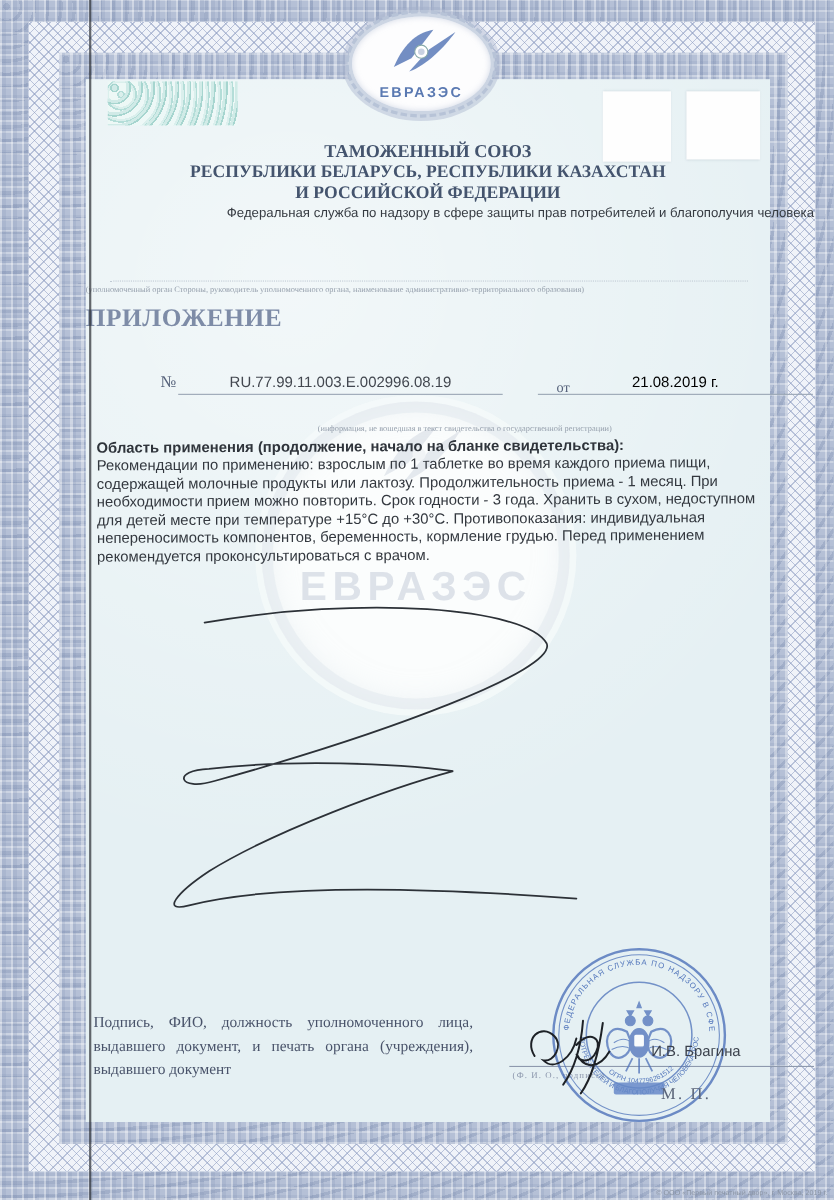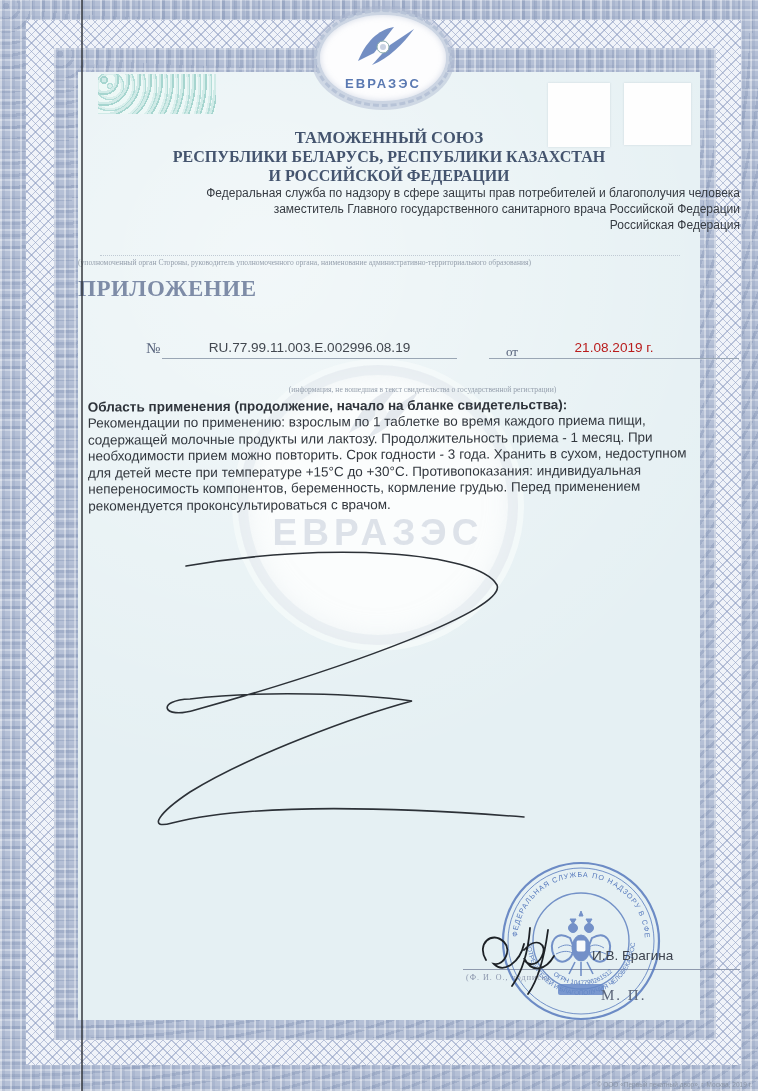--- a/index.html
+++ b/index.html
@@ -66,21 +66,21 @@
   .org-note{position:absolute;left:78px;top:258px;width:622px;text-align:left;color:#96a0ad;font-size:7.6px;z-index:8;font-family:"Liberation Serif",serif;}
   .org-rule{position:absolute;left:100px;top:255px;width:580px;border-top:1px dotted #c0cad4;z-index:7;}
   .title1{position:absolute;left:78px;top:276px;width:622px;text-align:left;font-size:23px;font-weight:bold;color:#7e8ca7;z-index:8;letter-spacing:.5px;}
   .title2{position:absolute;left:78px;top:302px;width:622px;text-align:center;font-size:21.5px;font-weight:bold;color:#7e8ca7;z-index:8;}
   
   .no-label{position:absolute;left:146px;top:340px;font-size:15px;color:#55617a;z-index:8;}
   .no-line{position:absolute;left:162px;top:358px;width:295px;border-top:1px solid #9aa6b4;z-index:7;}
   .no-value{position:absolute;left:162px;top:340px;width:295px;text-align:center;font-size:13.6px;color:#42474f;z-index:8;}
   .ot-label{position:absolute;left:466px;top:344px;font-size:13px;color:#55617a;z-index:8;font-family:"Liberation Serif",serif;margin-left:40px;}
   .ot-line{position:absolute;left:489px;top:358px;width:250px;border-top:1px solid #9aa6b4;z-index:7;}
-  .ot-value{position:absolute;left:489px;top:340px;width:250px;text-align:center;font-size:13.6px;color:#b91c1c;z-index:8;}
+  .ot-value{position:absolute;left:489px;top:340px;width:250px;text-align:center;font-size:13.6px;color:#000000;z-index:8;}
   .info-note{position:absolute;left:78px;top:385px;width:689px;text-align:center;color:#96a0ad;font-size:7.6px;z-index:8;font-family:"Liberation Serif",serif;}
   
   .body-block{position:absolute;left:88px;top:398px;width:624px;z-index:8;transform:rotate(-0.3deg);}
   .body-heading{font-size:13.5px;font-weight:bold;color:#2f343b;margin:0 0 1px 0;}
   .body-par{font-size:13.5px;color:#33383f;line-height:16.6px;margin:0;}
   
   .watermark{
     position:absolute;left:238px;top:365px;width:280px;height:280px;border-radius:50%;z-index:3;
     background:#fbfdfd;
     box-shadow:0 0 0 6px rgba(244,249,250,.9), inset 0 0 0 10px rgba(226,233,238,.55), inset 0 0 30px rgba(210,220,228,.5);
@@ -122,22 +122,20 @@
       <circle cx="39" cy="24" r="6" fill="#fff" stroke="#8aa" stroke-width="1"></circle>
       <circle cx="39" cy="24" r="3" fill="#c9d2e2"></circle>
     </svg>
     <div class="badge-label">ЕВРАЗЭС</div>
   </div>
 
   <div class="hline h1 serif">ТАМОЖЕННЫЙ СОЮЗ</div>
   <div class="hline h2 serif">РЕСПУБЛИКИ БЕЛАРУСЬ, РЕСПУБЛИКИ КАЗАХСТАН</div>
   <div class="hline h3 serif">И РОССИЙСКОЙ ФЕДЕРАЦИИ</div>
   <div class="agency a1">Федеральная служба по надзору в сфере защиты прав потребителей и благополучия человека</div>
-  <div class="agency a2">заместитель Главного государственного санитарного врача Российской Федерации</div>
-  <div class="agency a3">Российская Федерация</div>
   <div class="org-rule"></div>
   <div class="org-note">(уполномоченный орган Стороны, руководитель уполномоченного органа, наименование административно-территориального образования)</div>
 
   <div class="title1 serif">ПРИЛОЖЕНИЕ</div>
 
   <div class="no-label serif">№</div>
   <div class="no-line"></div>
   <div class="no-value">RU.77.99.11.003.E.002996.08.19</div>
   <div class="ot-label">от</div>
   <div class="ot-line"></div>
@@ -151,20 +149,21 @@
       <circle cx="48" cy="30" r="6" fill="#e9edf2"></circle>
     </svg>
     <div class="wm-label">ЕВРАЗЭС</div>
   </div>
 
   <div class="body-block">
     <p class="body-heading">Область применения (продолжение, начало на бланке свидетельства):</p>
     <p class="body-par">Рекомендации по применению: взрослым по 1 таблетке во время каждого приема пищи, содержащей молочные продукты или лактозу. Продолжительность приема - 1 месяц. При необходимости прием можно повторить. Срок годности - 3 года. Хранить в сухом, недоступном для детей месте при температуре +15°С до +30°С. Противопоказания: индивидуальная непереносимость компонентов, беременность, кормление грудью. Перед применением рекомендуется проконсультироваться с врачом.</p>
   </div>
 
+  <div class="foot-left serif">Подпись, ФИО, должность уполномоченного лица, выдавшего документ, и печать органа (учреждения), выдавшего документ</div>
   <div class="sign-line"></div>
   <div class="signer-name">И.В. Брагина</div>
   <div class="sign-caption">(Ф. И. О., подпись)</div>
   <div class="mp serif">М. П.</div>
   <div class="print-credit">© ООО «Первый печатный двор», г. Москва, 2019 г.</div>
 
   <svg class="stamp-svg" viewBox="0 0 170 170">
     <defs>
       <path id="arcTop" d="M 85,85 m -64,0 a 64,64 0 1,1 128,0" fill="none"></path>
       <path id="arcBottom" d="M 85,85 m -54,0 a 54,54 0 1,0 108,0" fill="none"></path>

